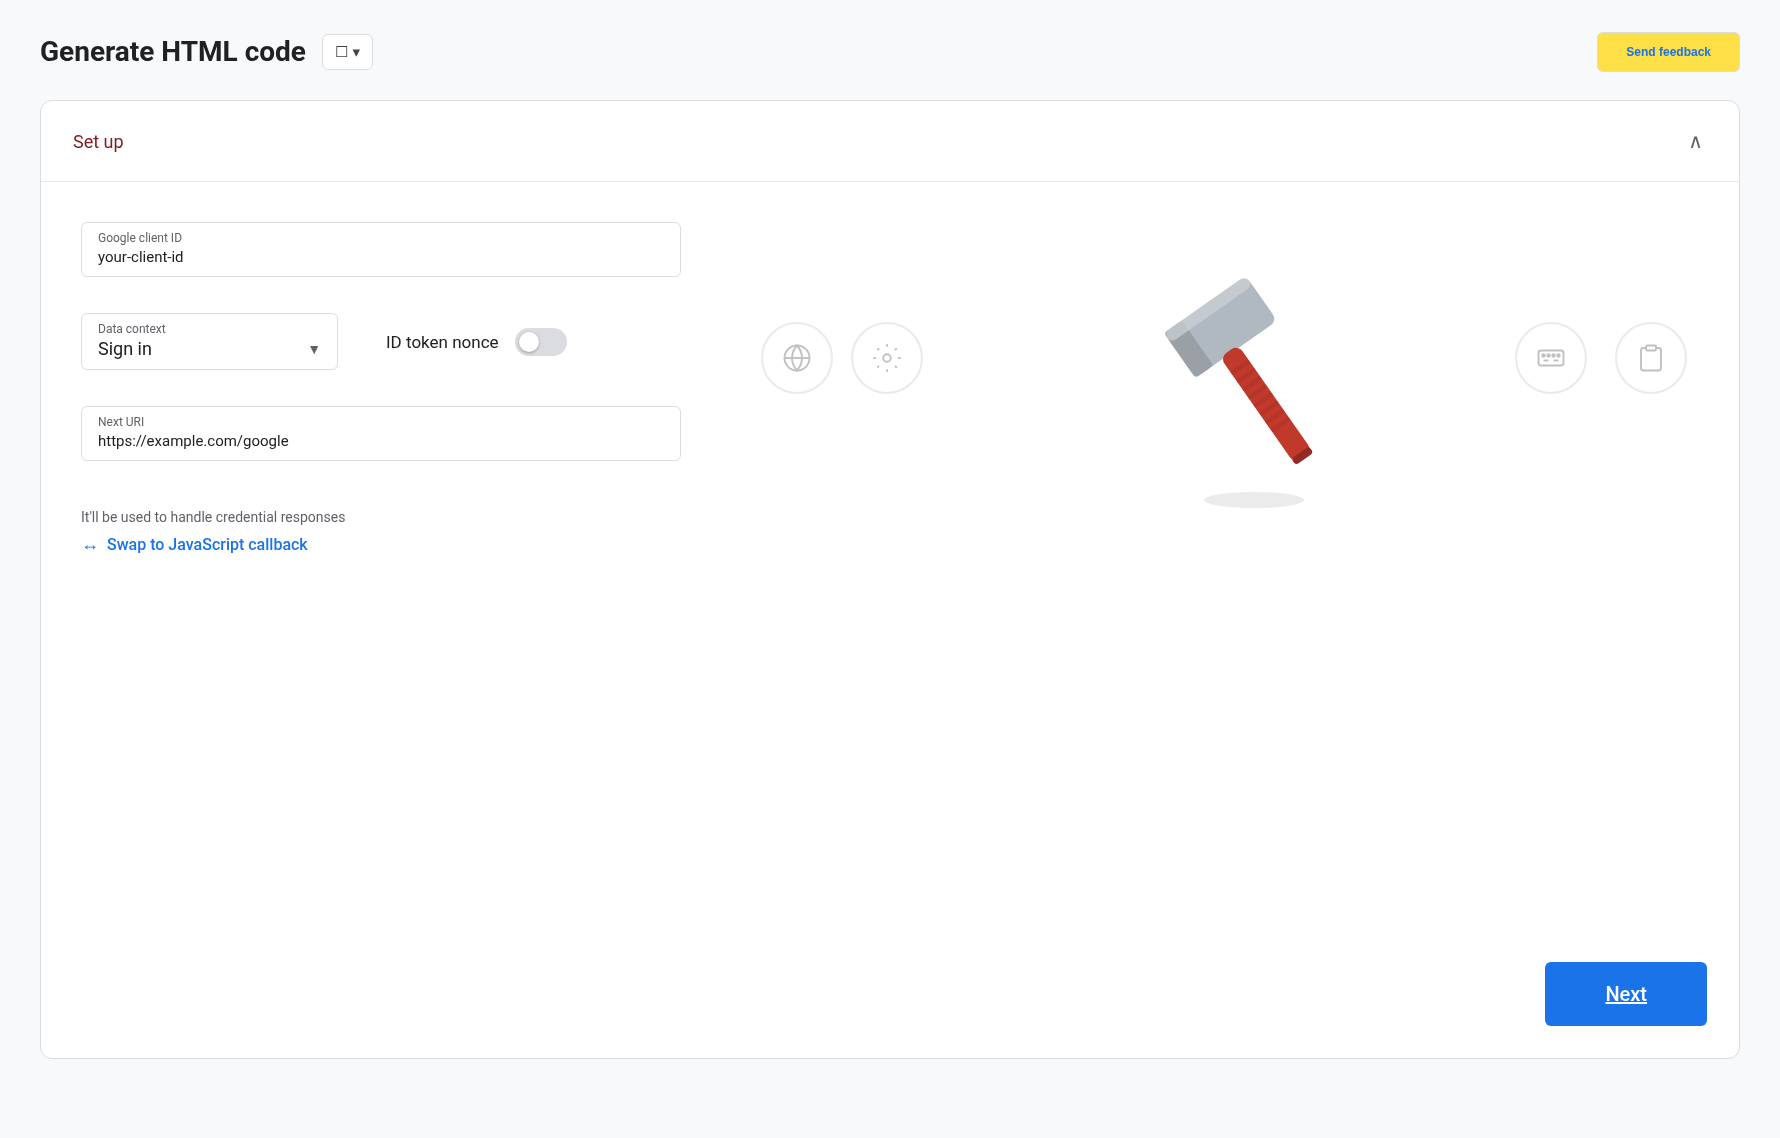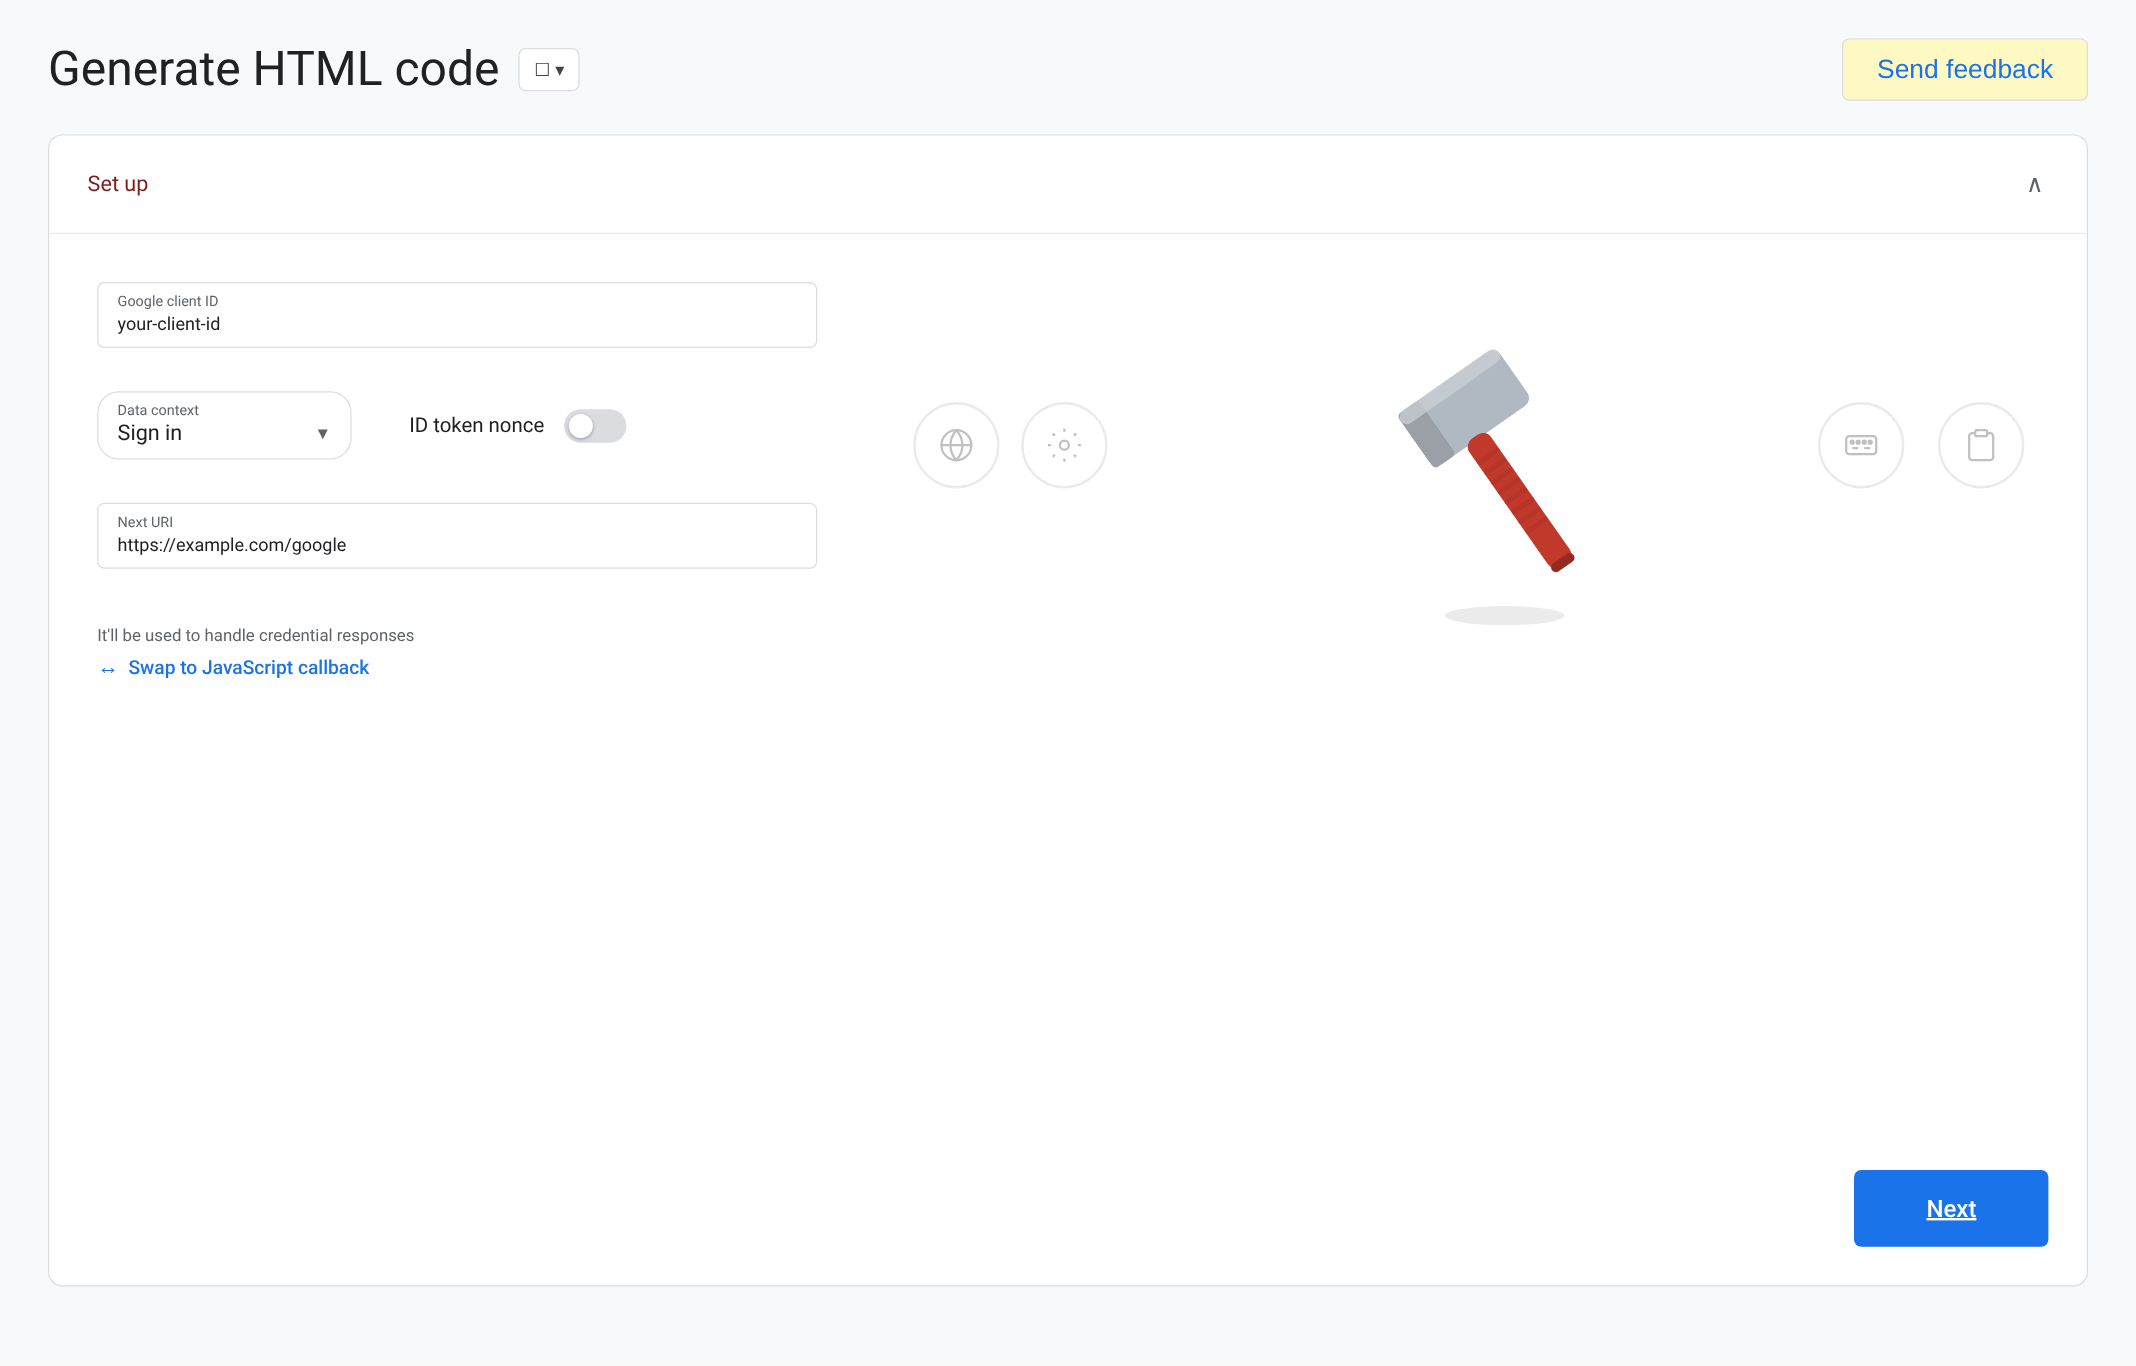--- a/index.html
+++ b/index.html
@@ -17,47 +17,47 @@
       align-items: center;
       justify-content: space-between;
       margin-bottom: 28px;
     }
     .page-title-area {
       display: flex;
       align-items: center;
       gap: 16px;
     }
     .page-title {
-      font-size: 40px;
-      font-weight: 400;
+      font-size: 28px;
+      font-weight: 700;
       color: #202124;
       line-height: 1.2;
     }
     .bookmark-btn {
       display: flex;
       align-items: center;
       gap: 4px;
       border: 1.5px solid #dadce0;
       border-radius: 6px;
       background: #fff;
       padding: 8px 12px;
       cursor: pointer;
       font-size: 15px;
       color: #444;
     }
 
     .send-feedback-btn {
       border: 1.5px solid #dadce0;
       border-radius: 6px;
-      background: #fef9c3;
+      background: #fde047;
       padding: 12px 28px;
-      font-size: 22px;
+      font-size: 12px;
       color: #1a73e8;
       cursor: pointer;
-      font-weight: 400;
+      font-weight: 700;
     }
 
     
     .card {
       background: #fff;
       border: 1.5px solid #dadce0;
       border-radius: 12px;
       overflow: hidden;
     }
 
@@ -125,24 +125,24 @@
 
     
     .select-row {
       display: flex;
       align-items: center;
       gap: 48px;
     }
     .select-group {
       position: relative;
       border: 1.5px solid #dadce0;
-      border-radius: 18px;
+      border-radius: 6px;
       background: #fff;
       padding: 8px 16px 10px;
-      width: 212px;
+      width: 257px;
     }
     .select-label {
       font-size: 12px;
       color: #5f6368;
       display: block;
       margin-bottom: 2px;
     }
     .select-inner {
       display: flex;
       align-items: center;

